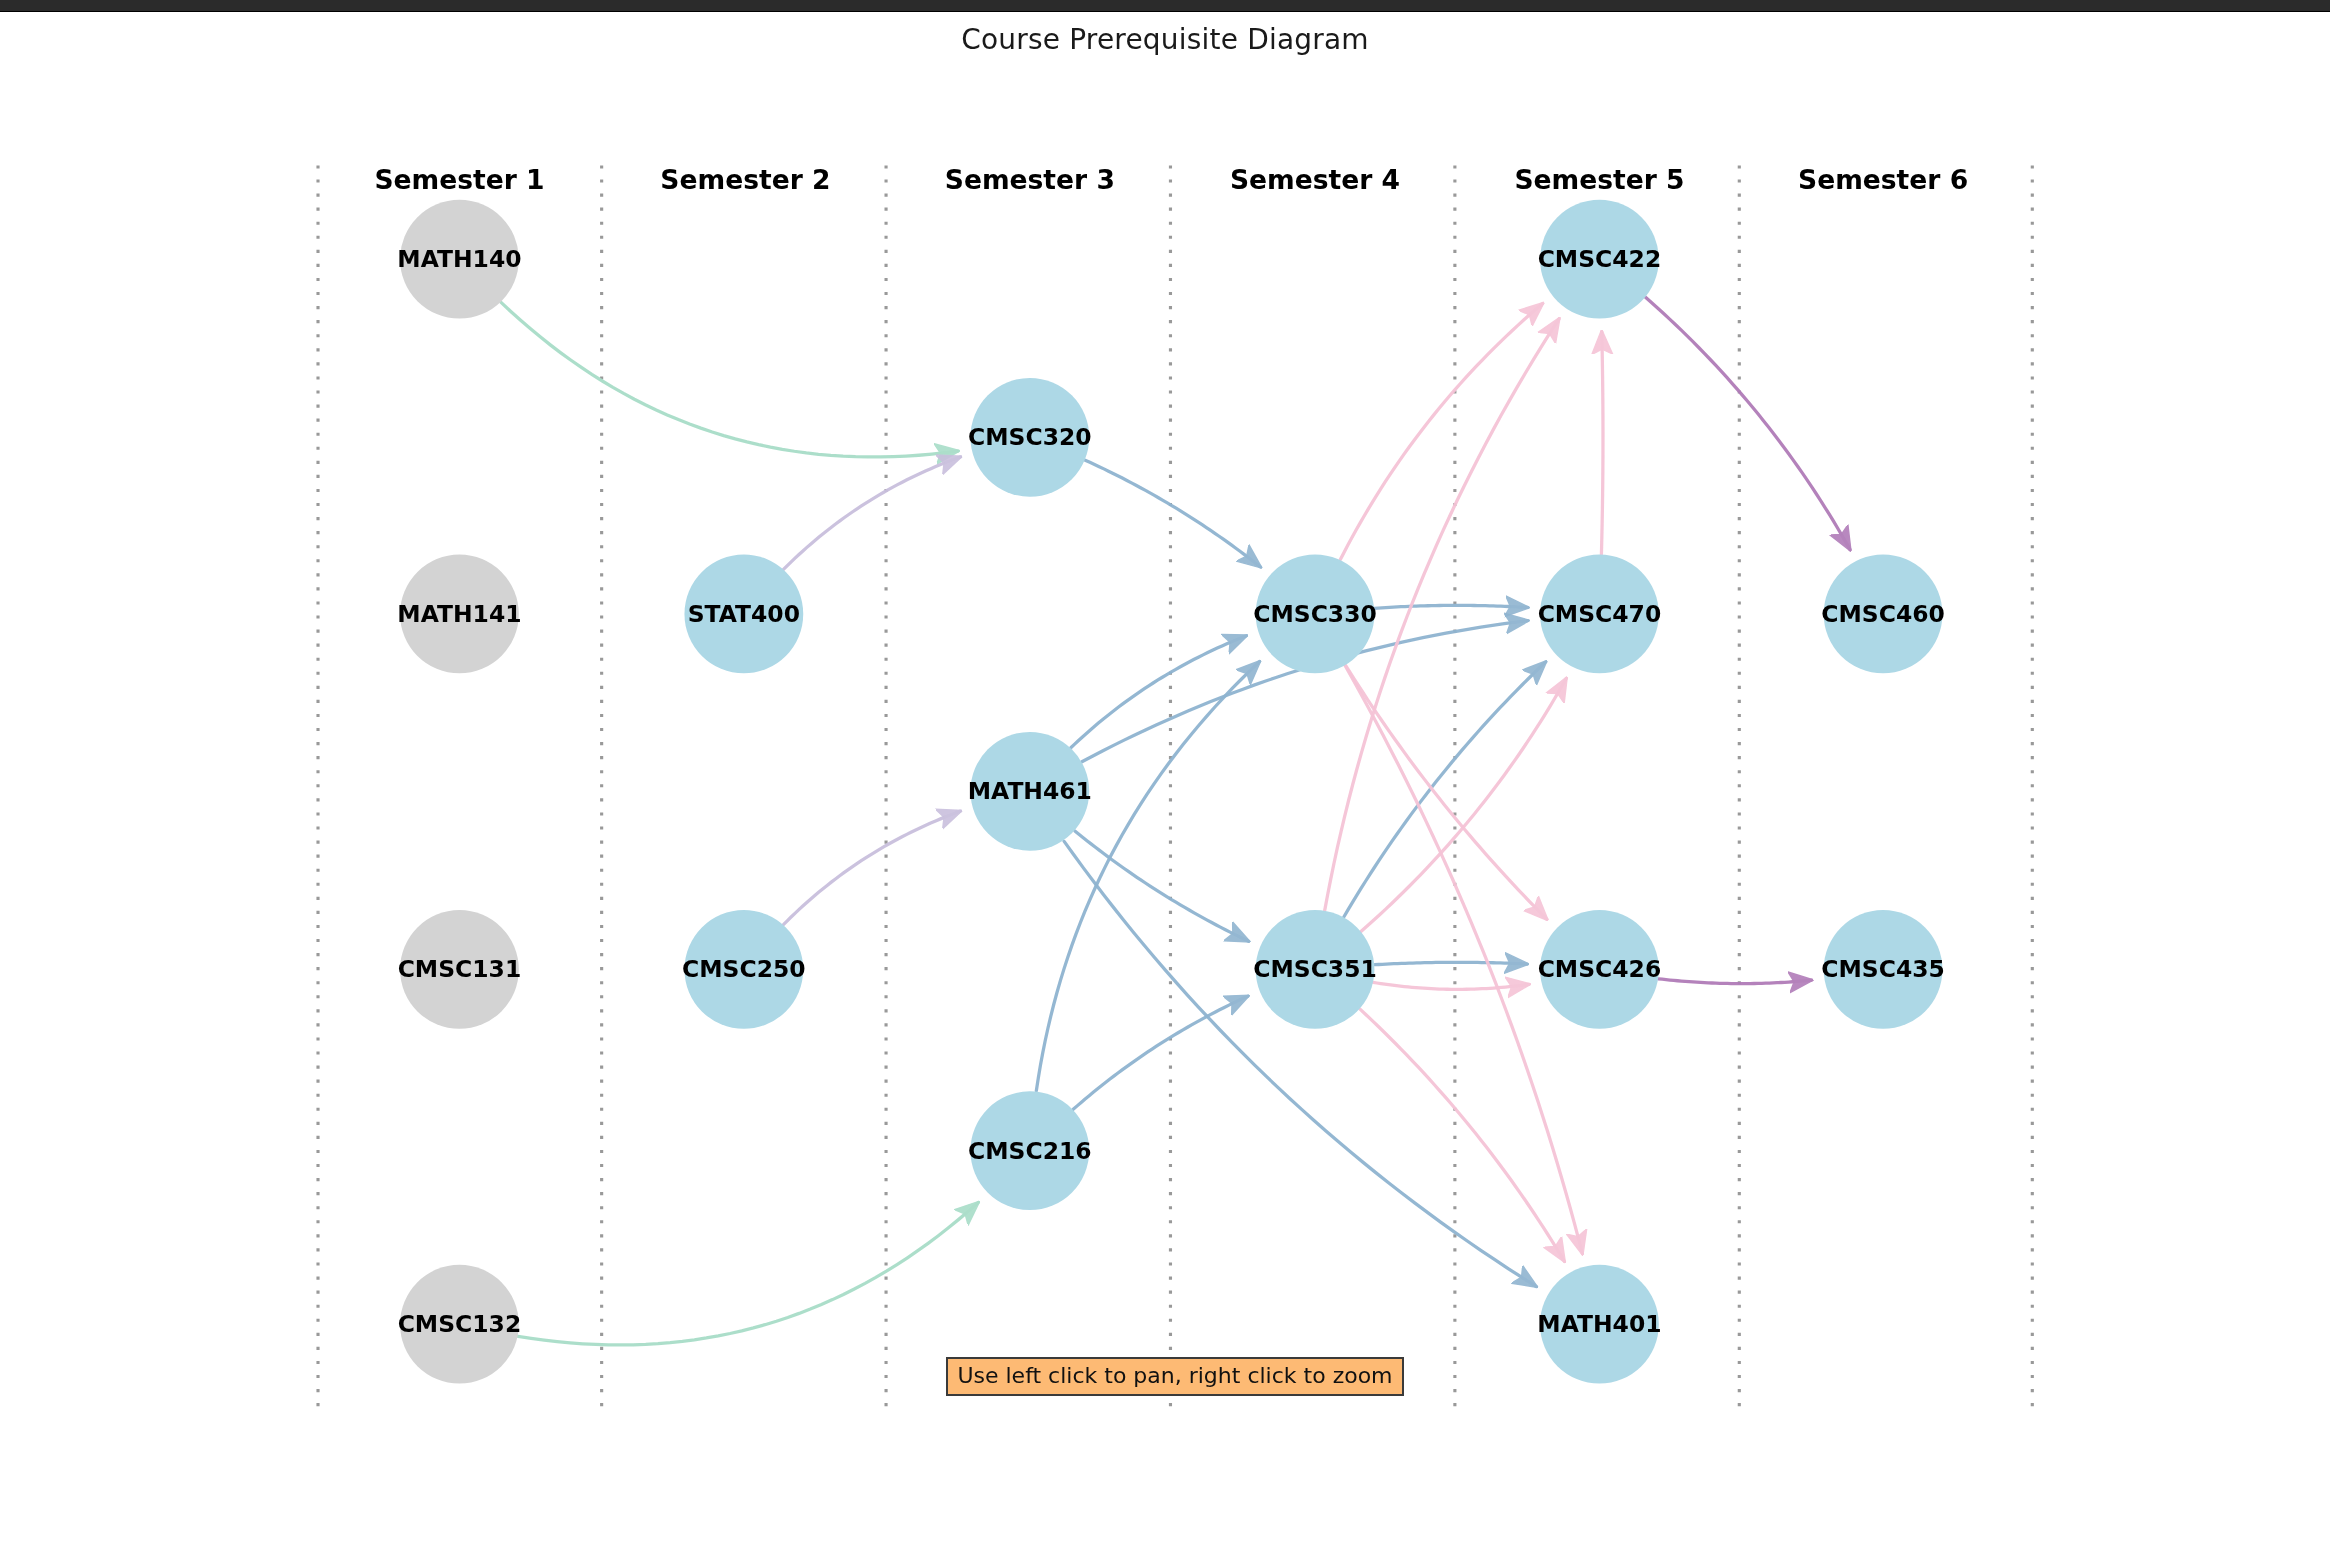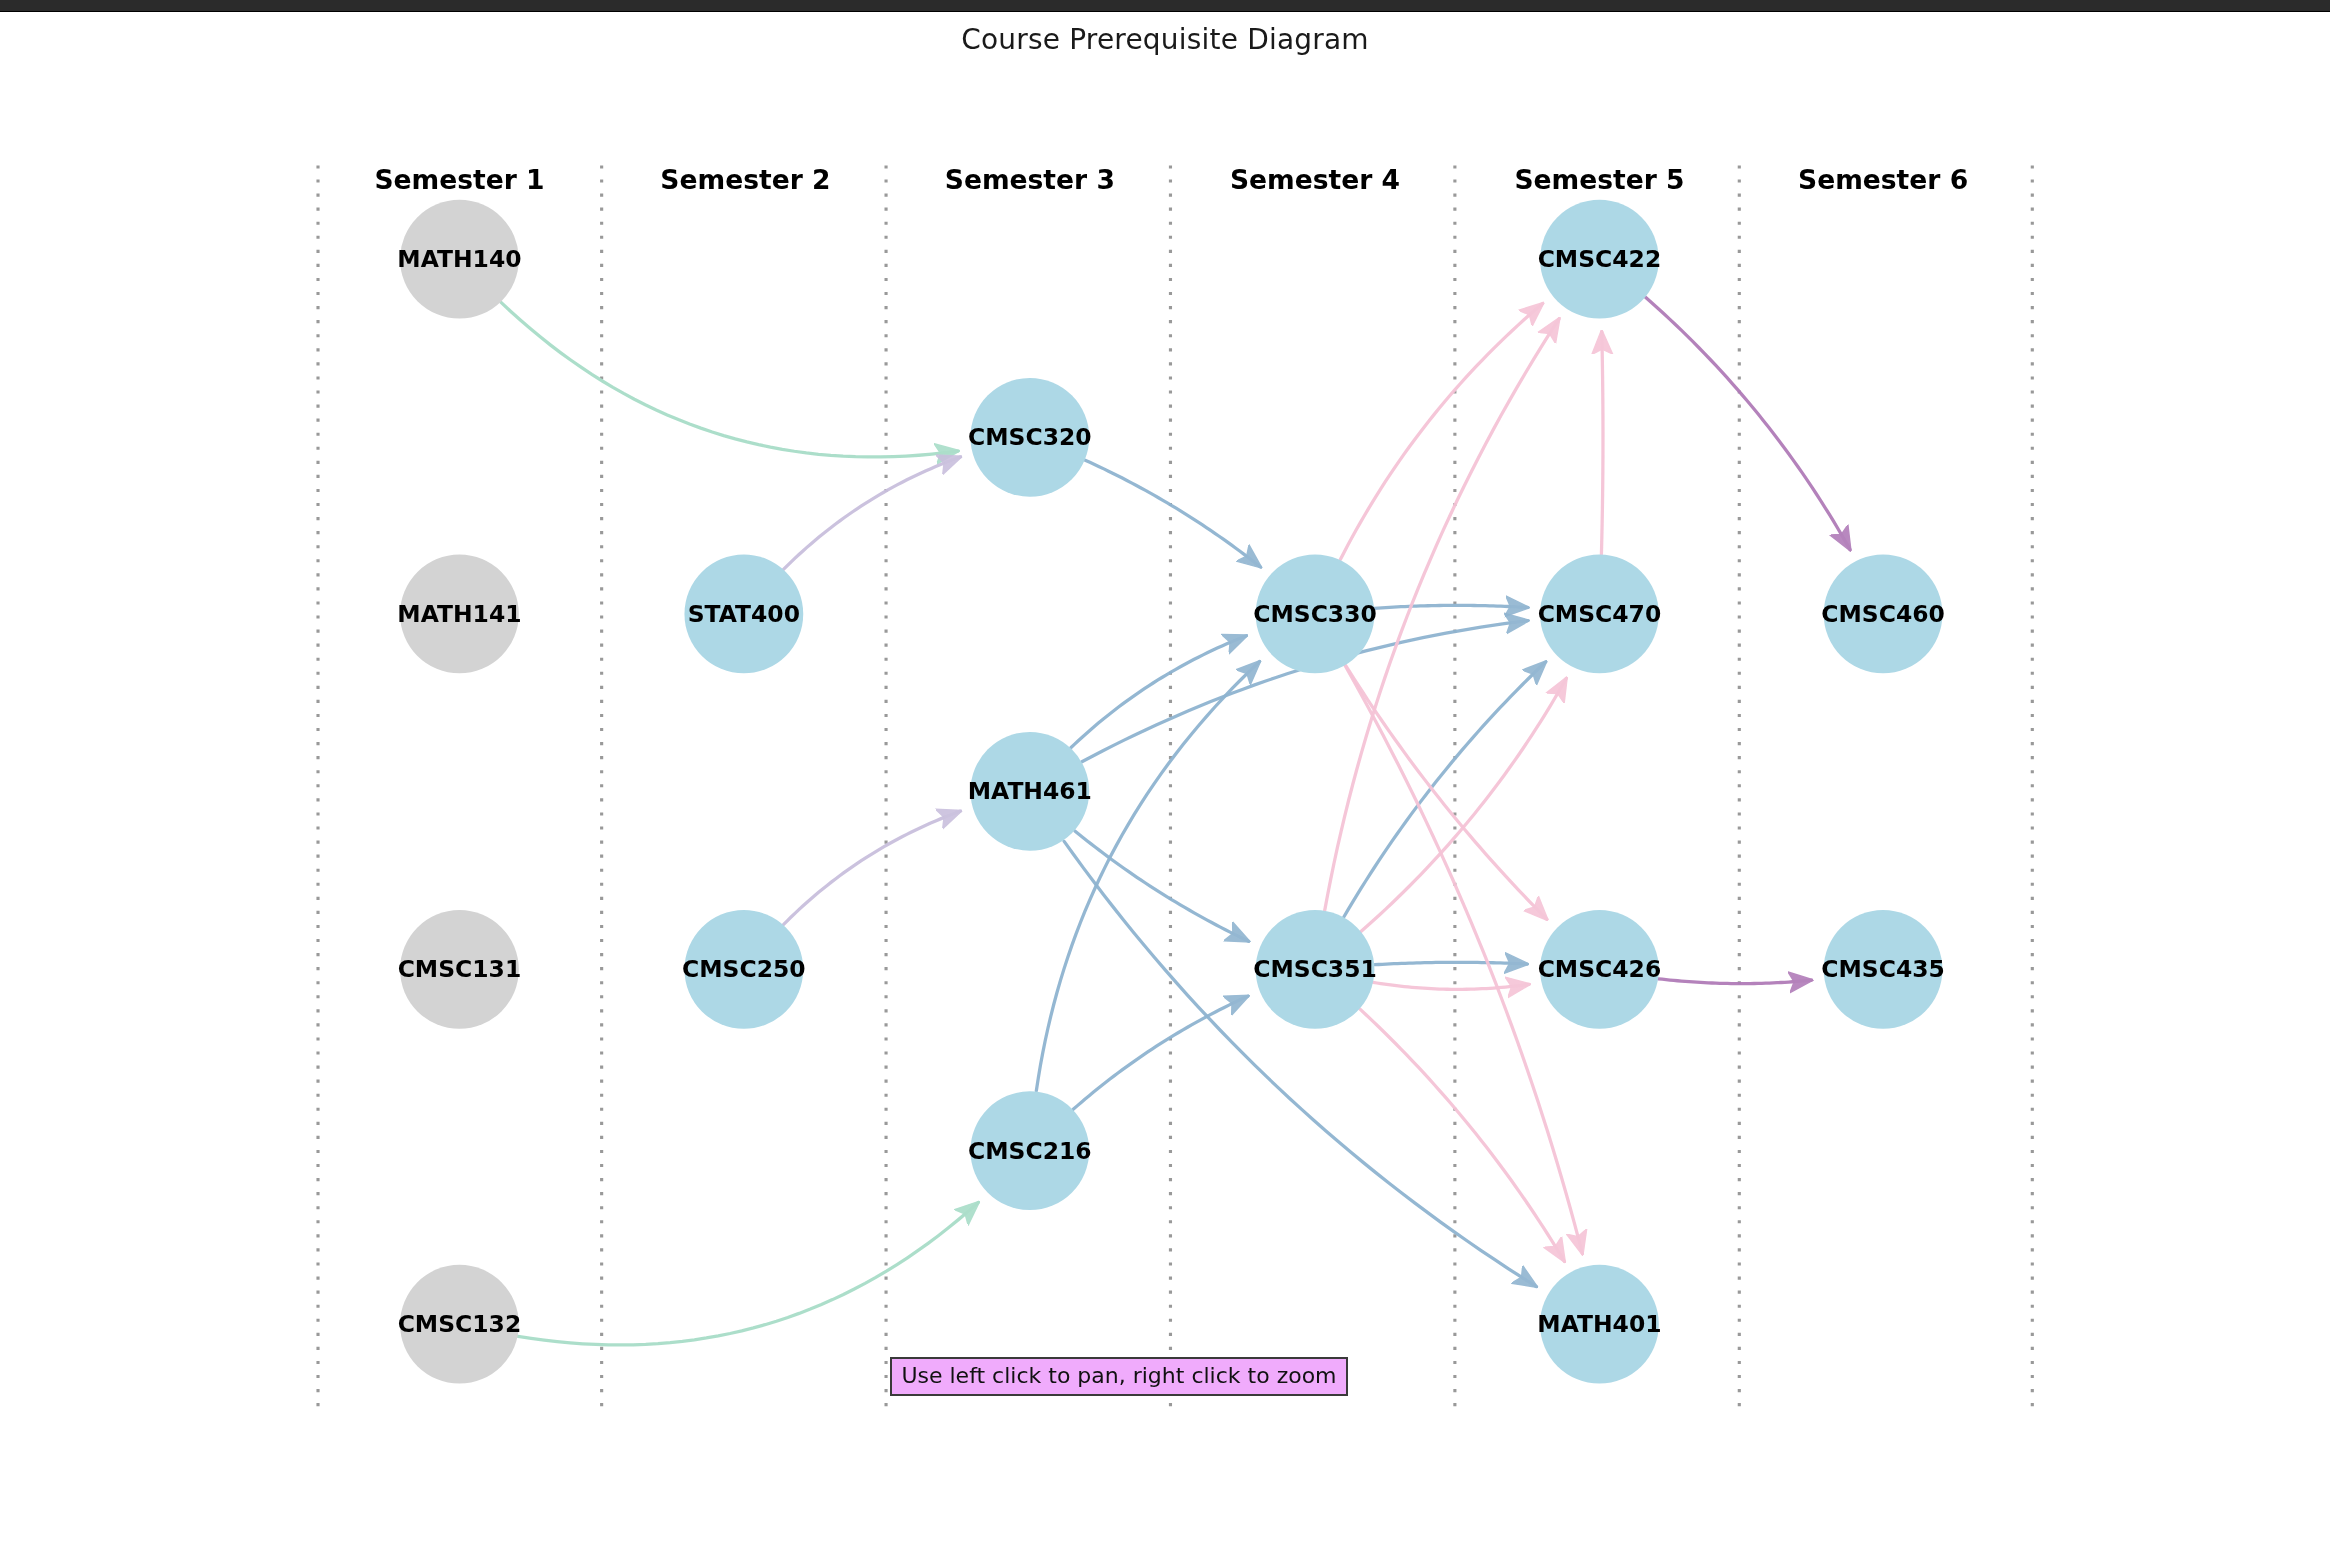--- a/index.html
+++ b/index.html
@@ -61,24 +61,24 @@
   .node-label {
     font-family: "DejaVu Sans", sans-serif;
     font-weight: bold;
     font-size: 30px;
     fill: #000000;
     text-anchor: middle;
     dominant-baseline: middle;
   }
   #hint {
     position: absolute;
-    left: 890px;
+    left: 946px;
     top: 1357px;
     padding: 4.7px 9.4px 6.3px 9.4px;
-    background: #f0abfc;
+    background: #fdba74;
     border: 2.3px solid #3a3a3a;
     font-family: "DejaVu Sans", sans-serif;
     font-size: 22px;
     color: #111111;
     white-space: nowrap;
     line-height: 1.1;
   }
 </style>
 </head>
 <body>

